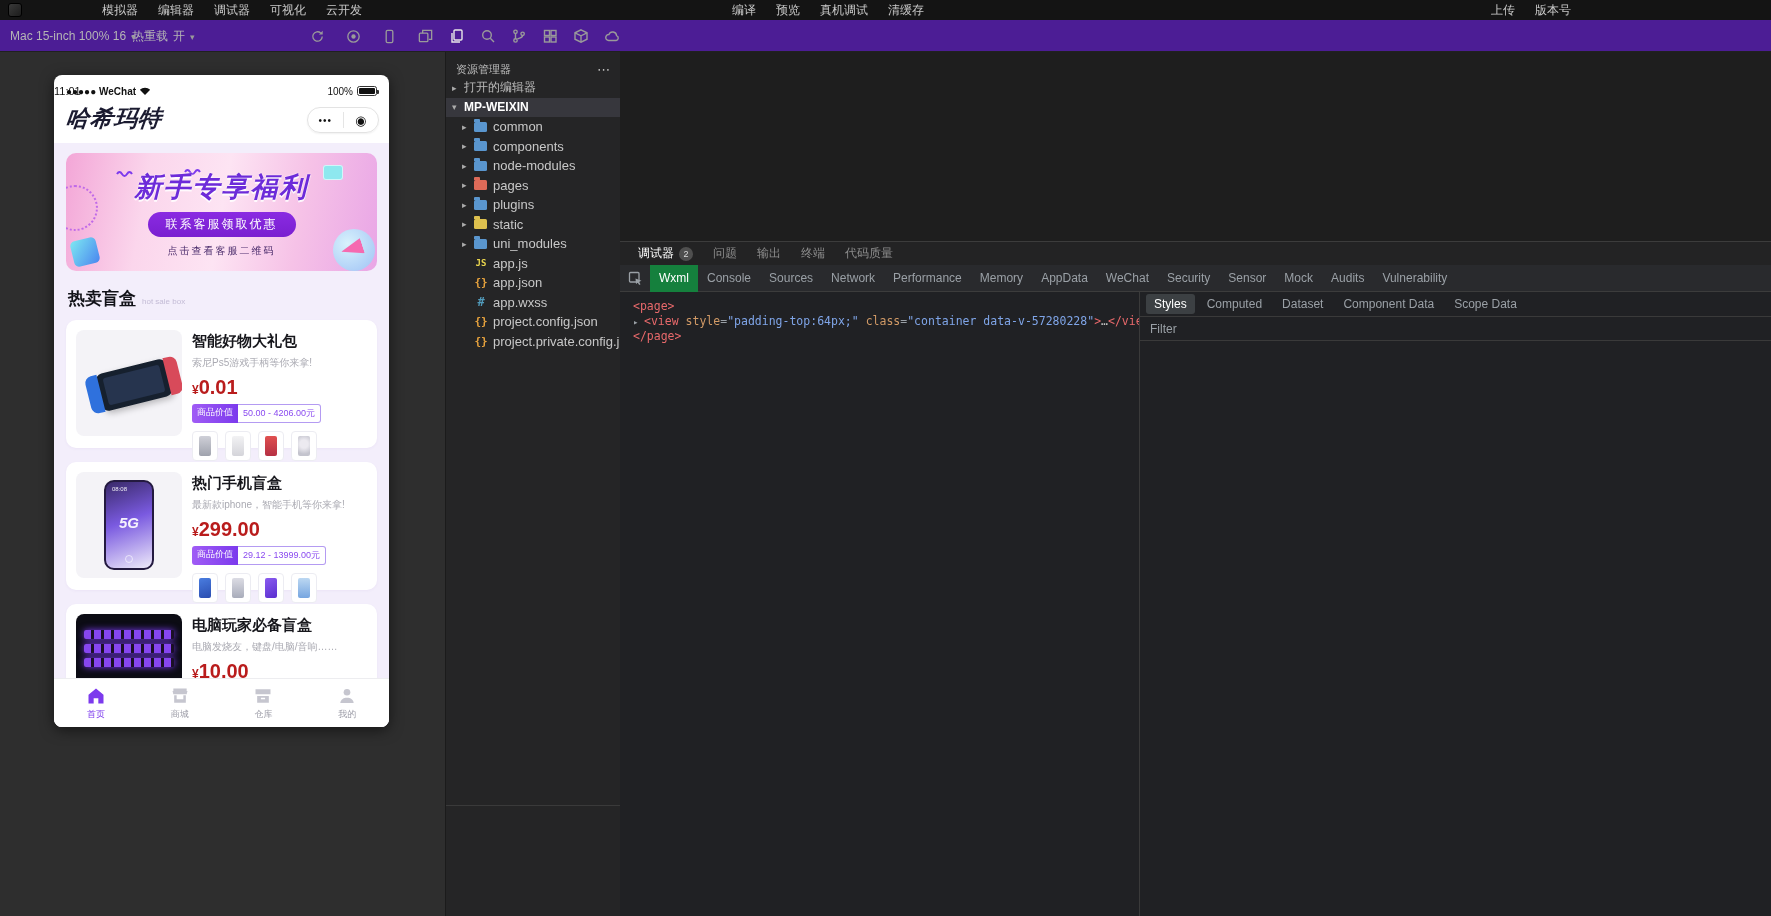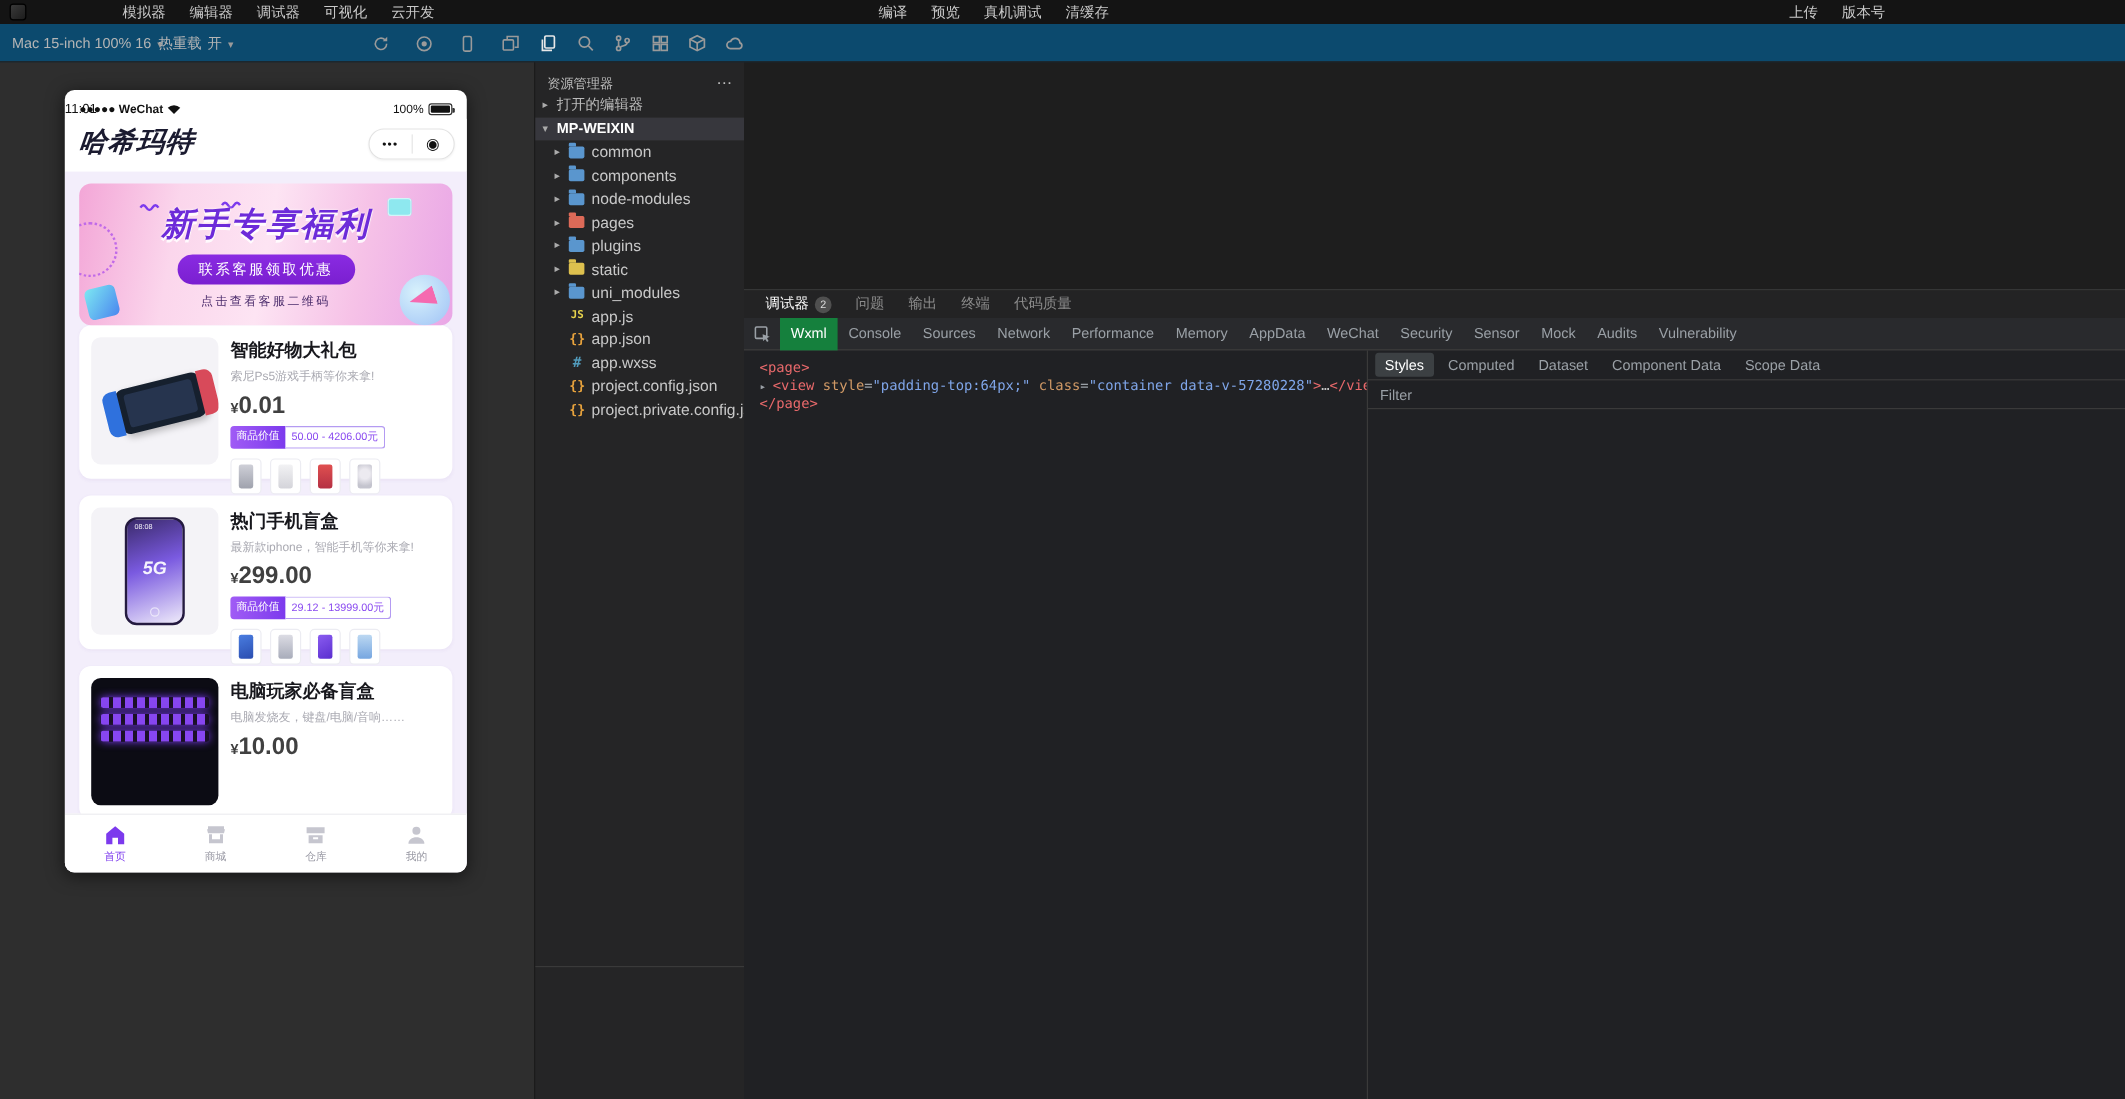--- a/index.html
+++ b/index.html
@@ -8,21 +8,21 @@
 
   
   .menubar { height:20px; background:#141414; display:flex; align-items:center; color:#c9c9c9; font-size:12px; position:relative; }
   .app-icon { width:14px; height:14px; margin-left:8px; border-radius:3px; background:linear-gradient(135deg,#3a3a3a,#1c1c1c); border:1px solid #000; }
   .menu-left { display:flex; margin-left:70px; }
   .menu-item { padding:0 10px; cursor:pointer; white-space:nowrap;text-align:right; }
   .menu-center { position:absolute; left:722px; display:flex; }
   .menu-right { position:absolute; right:190px; display:flex; }
 
   
-  .toolbar { height:32px; background:#0c4a6e; border-bottom:1px solid #202020; position:relative; color:#b5b5b5; font-size:12px; }
+  .toolbar { height:32px; background:#4c1d95; border-bottom:1px solid #202020; position:relative; color:#b5b5b5; font-size:12px; }
   .tb-select { position:absolute; top:0; height:32px; display:flex; align-items:center; gap:5px; cursor:pointer; }
   .tb-device { left:10px; }
   .tb-hot { left:132px; }
   .caret::after { content:"▾"; font-size:9px; color:#9a9a9a; }
   .tb-icons { position:absolute; top:0; height:32px; display:flex; align-items:center; }
   .sim-icons { left:308px; gap:18px; }
   .panel-icons { left:448px; gap:13px; }
   .tb-ic { width:18px; height:18px; display:flex; align-items:center; justify-content:center; cursor:pointer; }
   .tb-ic svg { stroke:#9a9a9a; fill:none; stroke-width:1.4; }
   .tb-ic.active svg { stroke:#e8e8e8; }
@@ -73,21 +73,21 @@
   .sec-head { margin:16px 14px 10px; display:flex; align-items:baseline; gap:6px; }
   .sec-title { font-size:17px; font-weight:800; color:#121218; }
   .sec-sub { font-size:8px; color:#c4bcd6; }
 
   
   .card { margin:0 12px 14px; background:#fff; border-radius:10px; padding:10px; display:flex; gap:10px; height:128px; box-shadow:0 1px 3px rgba(90,60,160,.05); }
   .card-img { width:106px; height:106px; flex:none; border-radius:8px; background:#f4f3f7; position:relative; overflow:hidden; }
   .card-info { flex:1; padding-top:2px; min-width:0; }
   .card-title { font-size:15px; font-weight:700; color:#17171c; }
   .card-desc { font-size:10px; color:#aaaab2; margin-top:5px; white-space:nowrap; }
-  .price-row { margin-top:6px; color:#404040; }
+  .price-row { margin-top:6px; color:#b91c1c; }
   .price-cur { font-size:12px; font-weight:700; }
   .price-amt { font-size:20px; font-weight:600; }
   .badge-row { margin-top:5px; display:inline-flex; align-items:stretch; font-size:9px; }
   .badge-label { background:linear-gradient(90deg,#a05cf5,#7c3aed); color:#fff; padding:2px 5px; border-radius:3px 0 0 3px; }
   .badge-value { color:#8a4af0; border:1px solid #b49bf2; border-left:none; padding:2px 5px; border-radius:0 3px 3px 0; background:#fff; }
   .thumbs { margin-top:8px; display:flex; gap:7px; }
   .thumb { width:26px; height:30px; border:1px solid #ececf2; border-radius:4px; background:#fff; position:relative; overflow:hidden; }
   .thumb::after { content:""; position:absolute; inset:4px 6px; border-radius:2px; }
   .c1t1::after{background:linear-gradient(#cfd0d8,#9fa2ad);} .c1t2::after{background:linear-gradient(#f2f2f4,#d4d4da);}
   .c1t3::after{background:linear-gradient(#e05050,#b53043);} .c1t4::after{background:radial-gradient(circle at 50% 40%,#eceaf0 30%,#c4c4ce 75%);}
@@ -309,20 +309,24 @@
             <span class="bn-bubble"></span>
             <span class="bn-cube"></span>
             <span class="bn-horn"></span>
             <div class="bn-inner">
               <span class="bn-title">新手专享福利</span>
               <span class="bn-pill">联系客服领取优惠</span>
               <span class="bn-caption">点击查看客服二维码</span>
             </div>
           </div>
 
+          <div class="sec-head">
+            <span class="sec-title">热卖盲盒</span>
+            <span class="sec-sub">hot sale box</span>
+          </div>
 
           <div class="card">
             <div class="card-img">
               <div class="sw-dock">
                 <span class="sw-joy sw-jl"></span>
                 <span class="sw-joy sw-jr"></span>
                 <span class="sw-screen"></span>
               </div>
             </div>
             <div class="card-info">

